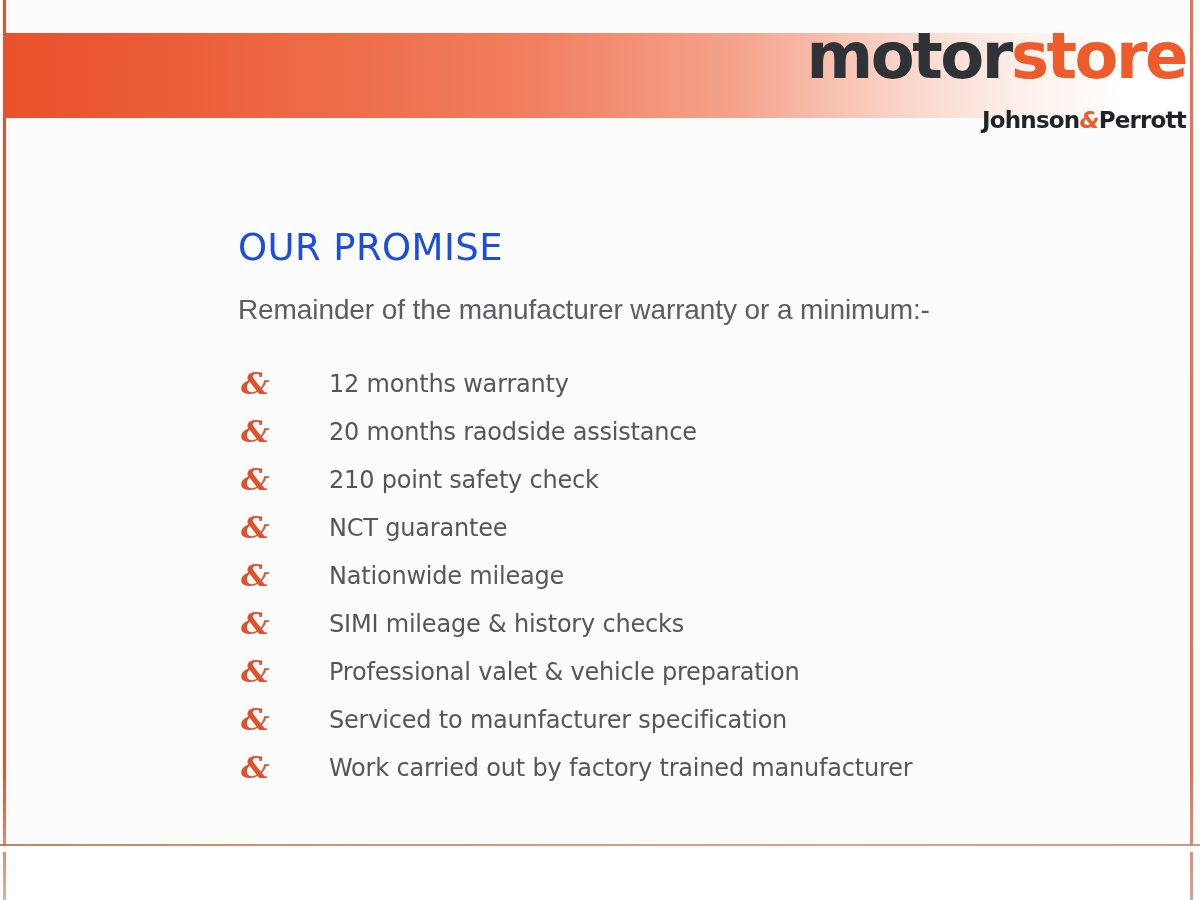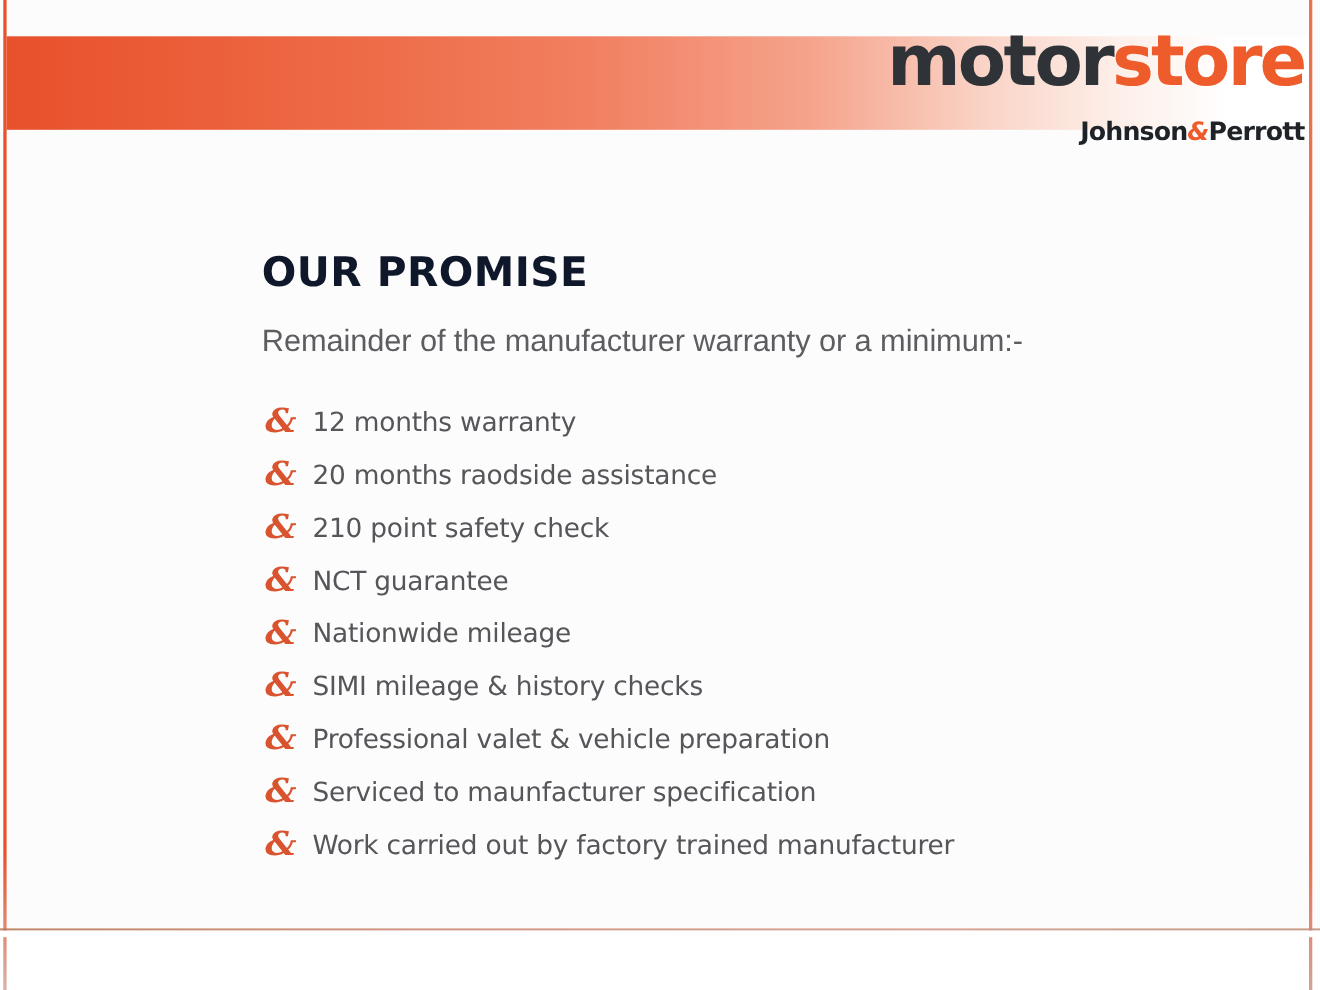--- a/index.html
+++ b/index.html
@@ -115,22 +115,22 @@
   
   .content {
     position: absolute;
     left: 238px;
     top: 228px;
     width: 930px;
   }
   .title {
     font-family: "DejaVu Sans", sans-serif;
     font-size: 37px;
-    font-weight: bold;
-    color: #0f172a;
+    font-weight: normal;
+    color: #1d4ed8;
     letter-spacing: 0.4px;
     margin: 0;
     line-height: 1.1;
   }
   .subtitle {
     font-family: Liberation Sans, sans-serif;
     font-size: 28px;
     color: #5c5d61;
     margin: 24px 0 0 0;
     letter-spacing: -0.1px;
@@ -160,20 +160,21 @@
     padding-left: 4px;
     box-sizing: border-box;
     transform: scaleX(1.05);
   }
   .item-label {
     font-family: "DejaVu Sans", sans-serif;
     font-size: 24px;
     color: #55565a;
     letter-spacing: -0.2px;
     line-height: 1.1;
+    margin-left: 45px;
   }
 </style>
 </head>
 <body>
 
 <div class="page">
 
   <div class="border-left"></div>
   <div class="border-right"></div>
   <div class="border-bottom"></div>

